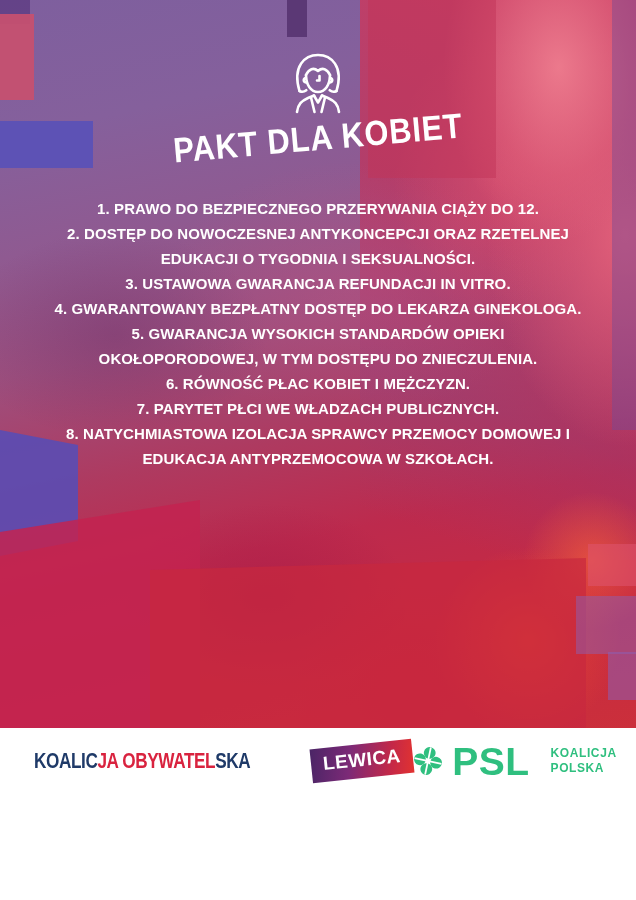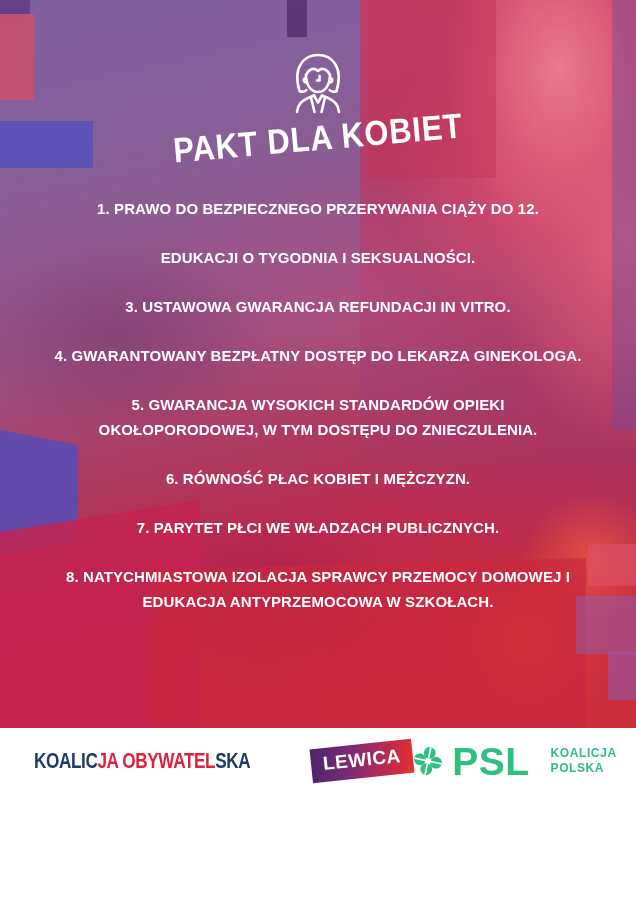--- a/index.html
+++ b/index.html
@@ -43,21 +43,21 @@
   .s-purpler1{left:576px;top:596px;width:60px;height:58px;background:rgba(140,95,178,.5);}
   .s-purpler2{left:608px;top:652px;width:28px;height:48px;background:rgba(140,95,178,.55);}
 
   
   .icon-wrap{position:absolute;left:50%;top:50px;transform:translateX(-50%);width:66px;height:64px;}
   .icon-wrap svg{display:block;width:100%;height:100%;}
   .title{position:absolute;left:0;right:0;top:118px;text-align:center;color:#ffffff;
          font-size:35px;font-weight:bold;letter-spacing:1px;
          transform:rotate(-5deg) scaleX(.88);}
   .pact-list{position:absolute;left:20px;right:20px;top:196px;display:flex;flex-direction:column;
-             gap:24px;align-items:center;}
+             gap:0;align-items:center;}
   .pact-item{color:#ffffff;font-size:15px;font-weight:bold;line-height:25px;text-align:center;
              letter-spacing:.1px;}
   .pact-item .line{display:block;white-space:nowrap;}
 
   
   .footer{position:absolute;left:0;top:728px;width:620px;height:172px;background:#ffffff;}
   .logo-row{display:flex;align-items:center;justify-content:space-between;
             padding:0 30px 0 34px;height:62px;margin-top:2px;}
 
   .ko-logo{white-space:nowrap;font-weight:bold;font-size:22px;letter-spacing:-.5px;
@@ -117,20 +117,21 @@
       </svg>
     </div>
 
     <div class="title">PAKT DLA KOBIET</div>
 
     <div class="pact-list">
       <div class="pact-item">
         <span class="line">1. PRAWO DO BEZPIECZNEGO PRZERYWANIA CIĄŻY DO 12.</span>
       </div>
       <div class="pact-item">
+        <span class="line">2. DOSTĘP DO NOWOCZESNEJ ANTYKONCEPCJI ORAZ RZETELNEJ</span>
         <span class="line">EDUKACJI O TYGODNIA I SEKSUALNOŚCI.</span>
       </div>
       <div class="pact-item">
         <span class="line">3. USTAWOWA GWARANCJA REFUNDACJI IN VITRO.</span>
       </div>
       <div class="pact-item">
         <span class="line">4. GWARANTOWANY BEZPŁATNY DOSTĘP DO LEKARZA GINEKOLOGA.</span>
       </div>
       <div class="pact-item">
         <span class="line">5. GWARANCJA WYSOKICH STANDARDÓW OPIEKI</span>

